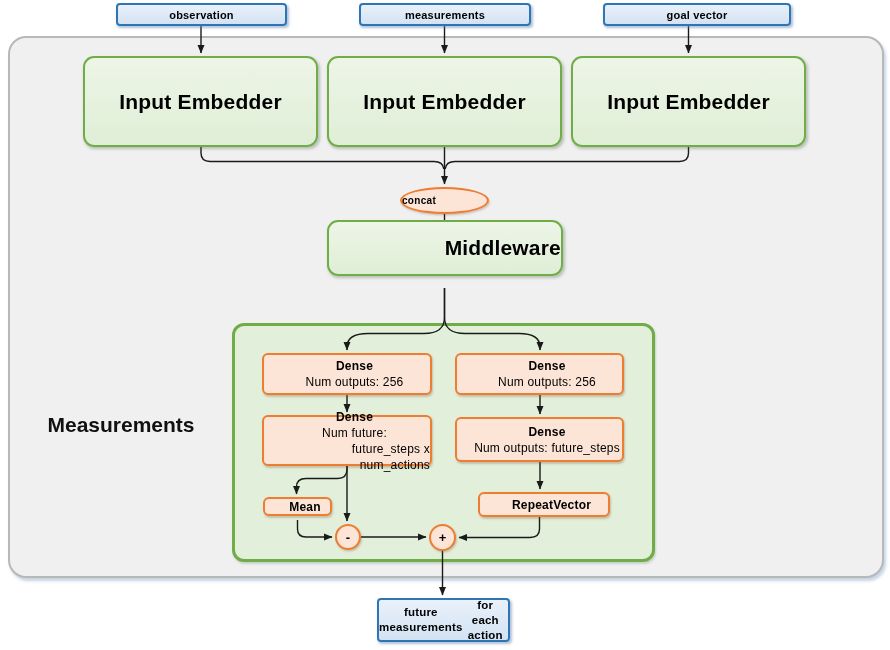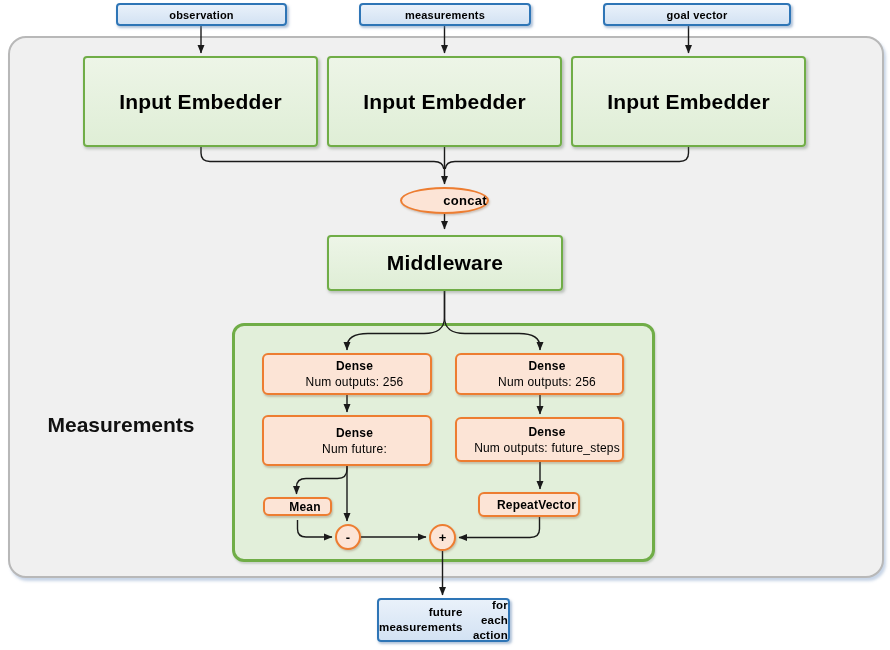--- a/index.html
+++ b/index.html
@@ -19,44 +19,44 @@
     left:232px;top:323px;width:423px;height:239px;
     background:#e2efda;border:3px solid #70ad47;border-radius:12px;
     box-shadow:1px 2px 2px rgba(90,120,90,.25);
   }
   .blue-box{
     background:linear-gradient(180deg,#e9f1fa 0%,#d3e2f3 100%);
     border:2px solid #2e75b6;border-radius:4px;
     display:flex;align-items:center;justify-content:center;
     font-weight:bold;font-size:11px;letter-spacing:.2px;
     box-shadow:1.5px 2px 2.5px rgba(100,135,180,.5);
-    text-align:right;
+    text-align:center;
   }
   .blue-box.multiline{flex-direction:row;line-height:15px;font-size:11.5px;}
   .green-box{
     background:linear-gradient(180deg,#edf5e7 0%,#dfeed6 100%);
-    border:2.5px solid #70ad47;border-radius:4px;
+    border:2.5px solid #70ad47;border-radius:11px;
     display:flex;align-items:center;justify-content:center;
     font-weight:bold;font-size:21px;letter-spacing:.2px;
     box-shadow:1.5px 2px 3px rgba(80,100,80,.35);
   }
   .orange-box{
     background:#fce4d6;border:2.5px solid #ed7d31;border-radius:6px;
     display:flex;flex-direction:column;align-items:center;justify-content:center;
     font-size:12px;line-height:16px;letter-spacing:.2px;
     box-shadow:1px 1.5px 2px rgba(130,90,60,.3);
     text-align:right;
     padding-left:15px;
   }
   .orange-box .t{font-weight:bold;}
   .orange-box.small-label{font-weight:bold;font-size:12px;}
   .ellipse{
     background:#fce4d6;border:2.5px solid #ed7d31;border-radius:50%;
-    display:flex;align-items:center;justify-content:flex-end;
-    font-weight:bold;font-size:13px;letter-spacing:.3px;
+    display:flex;align-items:center;justify-content:flex-start;
+    font-weight:bold;font-size:10px;letter-spacing:.3px;
     box-shadow:1px 1.5px 2px rgba(130,90,60,.3);
   }
   .op-circle{
     background:#fce4d6;border:2.5px solid #ed7d31;border-radius:50%;
     display:flex;align-items:center;justify-content:center;
     font-weight:bold;font-size:13px;
     box-shadow:1px 1.5px 2px rgba(130,90,60,.3);
   }
   .head-title{
     left:15px;top:409px;width:212px;
@@ -121,46 +121,47 @@
   <span>Input Embedder</span>
 </div>
 <div class="abs green-box" style="left:571px;top:56px;width:235px;height:91px;">
   <span>Input Embedder</span>
 </div>
 
 <div class="abs ellipse" style="left:400px;top:187px;width:89px;height:27px;">
   <span>concat</span>
 </div>
 
-<div class="abs green-box" style="left:327px;top:235px;width:236px;height:56px;">
+<div class="abs green-box" style="left:327px;top:220px;width:236px;height:56px;justify-content:flex-end;">
   <span>Middleware</span>
 </div>
 
 <div class="abs orange-box" style="left:262px;top:353px;width:170px;height:42px;">
   <span class="t">Dense</span>
   <span>Num outputs: 256</span>
 </div>
 <div class="abs orange-box" style="left:262px;top:415px;width:170px;height:51px;">
   <span class="t">Dense</span>
   <span>Num future:</span>
+  <span>future_steps x num_actions</span>
 </div>
 
 <div class="abs orange-box" style="left:455px;top:353px;width:169px;height:42px;">
   <span class="t">Dense</span>
   <span>Num outputs: 256</span>
 </div>
 <div class="abs orange-box" style="left:455px;top:417px;width:169px;height:45px;">
   <span class="t">Dense</span>
   <span>Num outputs: future_steps</span>
 </div>
 
 <div class="abs orange-box small-label" style="left:263px;top:497px;width:69px;height:19px;">
   <span class="t">Mean</span>
 </div>
-<div class="abs orange-box small-label" style="left:478px;top:492px;width:102px;height:25px;">
+<div class="abs orange-box small-label" style="left:478px;top:492px;width:132px;height:25px;">
   <span class="t">RepeatVector</span>
 </div>
 
 <div class="abs op-circle" style="left:335px;top:524px;width:26px;height:26px;">
   <span>-</span>
 </div>
 <div class="abs op-circle" style="left:429px;top:524px;width:27px;height:27px;">
   <span>+</span>
 </div>
 

